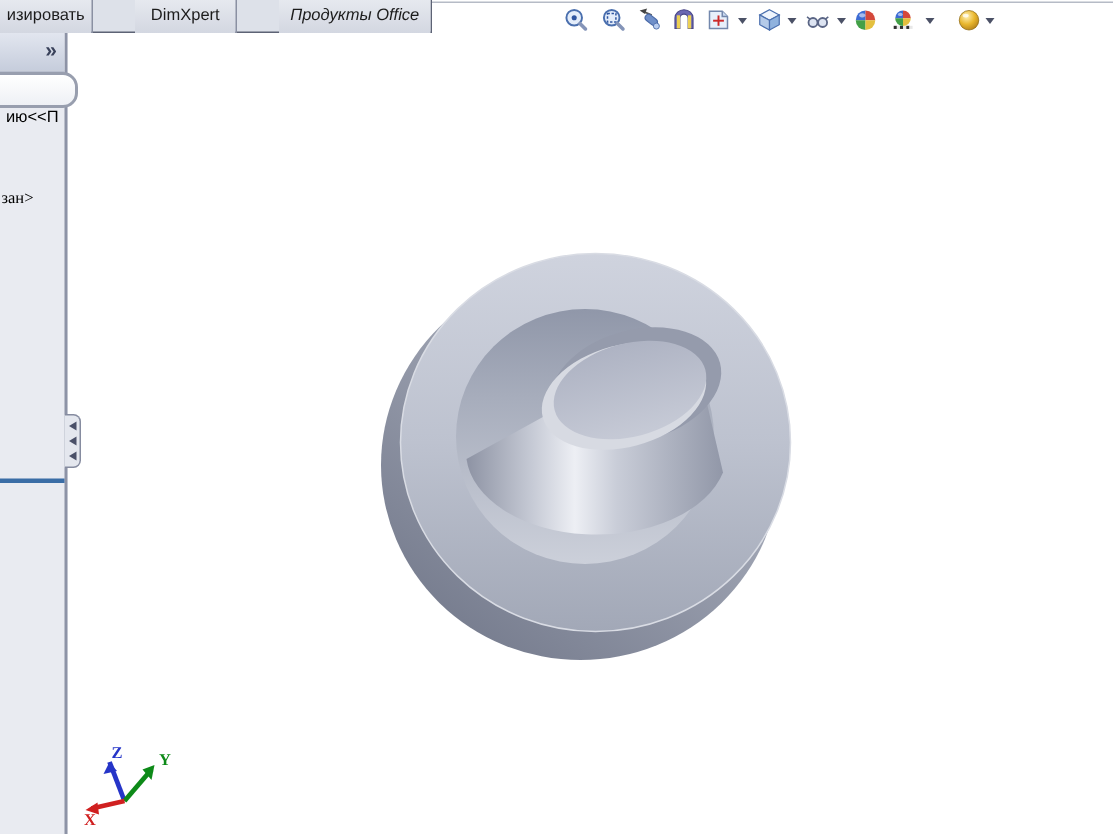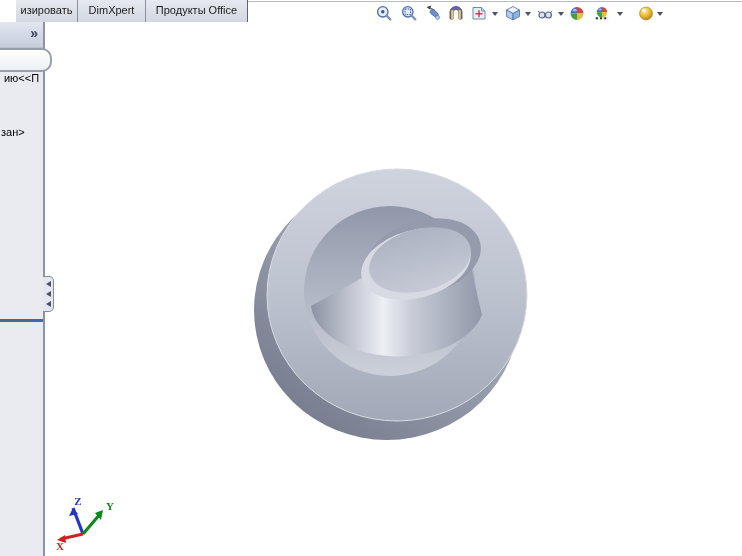--- a/index.html
+++ b/index.html
@@ -3,46 +3,46 @@
 <meta charset="utf-8">
 <style>
   html,body{margin:0;padding:0;}
   .screen{position:relative;width:742px;height:556px;overflow:hidden;background:#ffffff;
           font-family:"Liberation Sans", sans-serif;}
 
   
   .topline{position:absolute;left:231px;top:1px;width:511px;height:1px;background:#b6bbc6;}
 
   
-  .tabbar{position:absolute;left:16px;top:0;height:22px;display:flex;
+  .tabbar{position:absolute;left:0;top:0;height:22px;display:flex;
           background:var(--tabbar-bg,#dde1e9);
           border-right:1px solid var(--border-dark,#5d6375);
           border-bottom:1px solid var(--border-dark,#5d6375);
-          box-sizing:border-box;}
+          box-sizing:border-box;gap:28px;}
   .tab{height:22px;line-height:21px;text-align:center;font-size:11px;color:#1c1c1c;
        box-sizing:border-box;border-right:1px solid #8a90a2;background:linear-gradient(#e6e9ef,#d3d7e1);
        white-space:nowrap;overflow:hidden;}
   .tab:last-child{border-right:none;}
   .tab.t0{width:62px;}
   .tab.t1{width:68px;}
-  .tab.t2{width:101px;}
+  .tab.t2{width:101px;font-style:italic;}
 
   
   .panel{position:absolute;left:0;top:22px;width:43px;height:534px;
          background:var(--panel-bg,#e9ebf1);
          border-right:2px solid #8d93a6;box-sizing:content-box;}
   .panel-header{position:absolute;left:0;top:0;width:43px;height:25px;
                 background:linear-gradient(#e2e6ef,#c6cdDC);
                 border-bottom:1px solid #b9bfce;}
   .chev{position:absolute;right:5px;top:3px;font-size:14px;font-weight:bold;color:#39415a;}
   .pill{position:absolute;left:-16px;top:26px;width:64px;height:20px;background:linear-gradient(#ffffff,#eef0f5);
         border:2px solid #989eae;border-radius:10px;}
   .frag{position:absolute;font-size:11px;color:#000;white-space:nowrap;overflow:hidden;width:43px;}
   .frag1{left:0;top:50px;text-align:center;}
-  .frag2{left:1px;top:104px;}
+  .frag2{left:1px;top:104px;font-family:Liberation Serif, serif;}
   .divider-blue{position:absolute;left:0;top:297px;width:43px;height:3px;background:var(--divider-blue,#3a6da6);}
 
   
   .splitter{position:absolute;left:43px;top:276px;width:11px;height:36px;
             background:#e4e7ee;border:1px solid #868ca0;border-left:none;
             border-radius:0 5px 5px 0;box-sizing:border-box;
             display:flex;flex-direction:column;align-items:center;justify-content:center;gap:4px;}
   .tri-left{width:0;height:0;border-top:3px solid transparent;border-bottom:3px solid transparent;
             border-right:5px solid #4a5068;}
 

